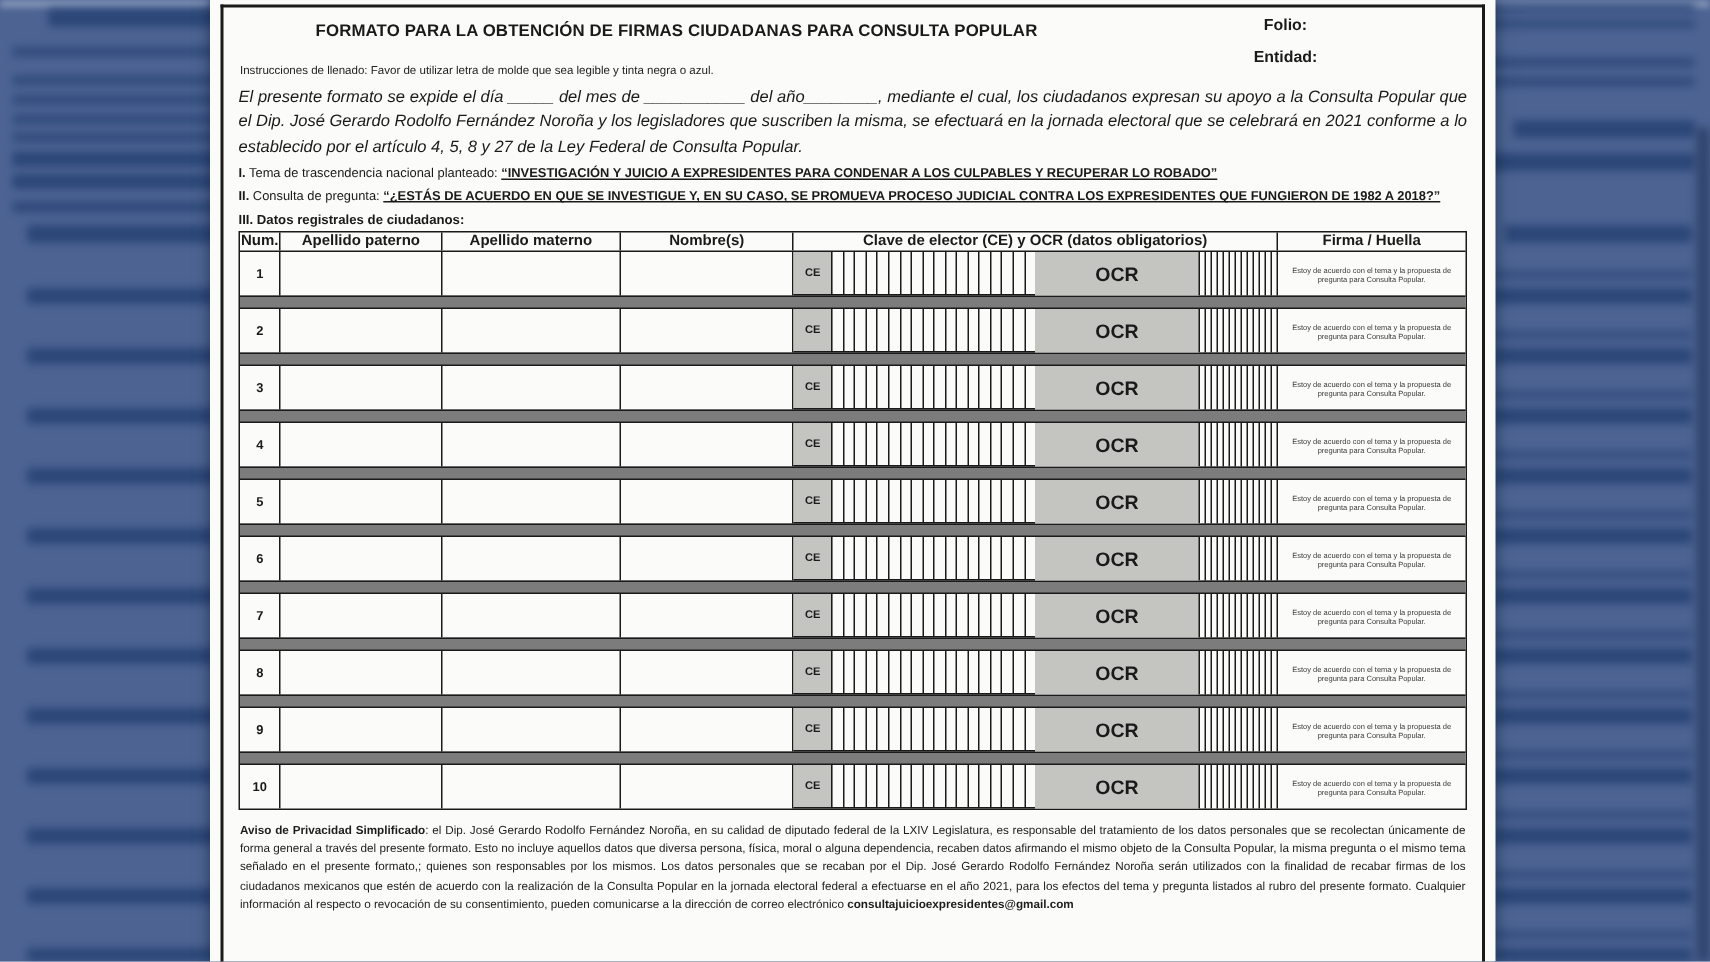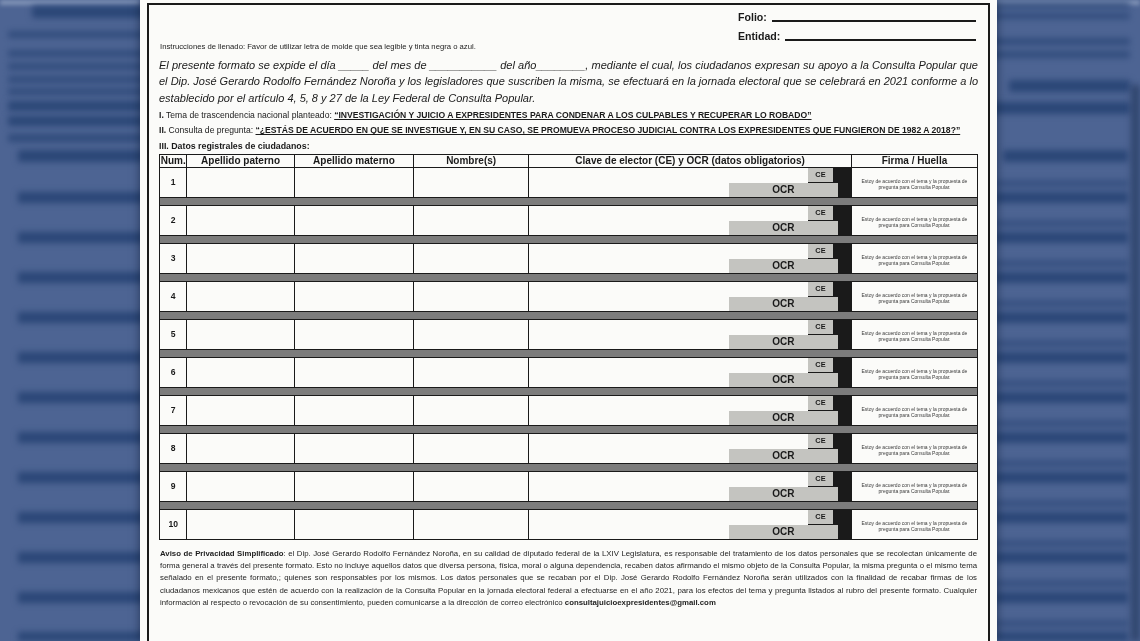--- a/index.html
+++ b/index.html
@@ -42,47 +42,47 @@
   
   .page{position:absolute;left:140px;top:0;width:857px;height:641px;background:var(--page_bg);
     box-shadow:0 0 9px rgba(8,18,40,.55);}
   .form-border{position:absolute;left:7px;right:7px;top:3px;height:660px;border:2px solid var(--ink);
     border-bottom:none;padding:5px 10px 0 10px;}
 
   .top-area{position:relative;height:45px;}
   .title{position:absolute;left:20px;right:255px;top:5px;text-align:center;font-weight:bold;font-size:11.2px;letter-spacing:.1px;}
   .instructions{position:absolute;left:1px;bottom:4px;font-size:7.7px;color:#222;}
   .folio-block{position:absolute;right:2px;top:1px;width:238px;font-weight:bold;font-size:10.6px;}
-  .blank-line{display:flex;align-items:flex-start;margin-bottom:7px;}
+  .blank-line{display:flex;align-items:center;margin-bottom:7px;flex-direction:column;}
   .blank-line .blank{flex:1;border-bottom:2px solid var(--ink);height:11px;margin-left:5px;}
 
   .para{font-size:11px;line-height:1.48;text-align:justify;margin-top:2px;font-style:italic;}
   .item{font-size:8.6px;line-height:1.45;margin-top:3px;text-align:justify;}
   .item .rn{font-weight:bold;}
   .q{font-weight:bold;text-decoration:underline;}
   .item3{font-weight:bold;font-size:8.8px;margin:4px 0 3px 0;}
 
   
   .tbl{border:1.5px solid var(--ink);}
   .tbl-header{display:flex;height:13px;font-weight:bold;font-size:10px;border-bottom:1px solid var(--ink);}
   .hc{display:flex;align-items:center;justify-content:center;border-right:1px solid var(--ink);overflow:hidden;white-space:nowrap;}
   .hc:last-child{border-right:none;}
   .w-num{width:3.35%;} .w-pat{width:13.15%;} .w-mat{width:14.6%;}
   .w-nom{width:14.1%;} .w-cla{width:39.5%;} .w-fir{width:15.3%;}
   .grid-row{display:flex;height:29px;}
   .cell{border-right:1px solid var(--ink);}
   .cell:last-child{border-right:none;}
   .num{display:flex;align-items:center;justify-content:center;font-weight:bold;font-size:8.6px;}
-  .clave{display:flex;flex-direction:column;align-items:flex-end;}
+  .clave{display:flex;flex-direction:row;}
   .ce-row,.ocr-row{flex:1;display:flex;}
   .ce-row{border-bottom:1px solid var(--ink);}
   .ce-label{width:26px;background:var(--label_gray);border-right:1px solid var(--ink);
     font-weight:bold;font-size:7.4px;display:flex;align-items:center;justify-content:center;}
   .ocr-label{width:110px;background:var(--label_gray);border-right:1px solid var(--ink);
-    font-weight:bold;font-size:10px;display:flex;align-items:center;justify-content:center;}
+    font-weight:bold;font-size:13px;display:flex;align-items:center;justify-content:center;}
   .boxes{flex:1;display:flex;}
   .box{flex:1;border-right:1px solid var(--ink);}
   .box:nth-child(even){border-right-width:1.6px;}
   .box:last-child{border-right:none;}
   .firma{position:relative;}
   .consent{position:absolute;left:3px;right:3px;top:58%;transform:translateY(-50%);
     font-size:5px;line-height:1.35;text-align:center;color:#3a3a3a;}
   .sep-band{height:9px;background:var(--band_gray);border-top:1px solid var(--ink);border-bottom:1px solid var(--ink);}
   .row-block:last-child .sep-band{display:none;}
 
@@ -117,20 +117,21 @@
   <div class="bl bgr-b2"></div>
   <div class="bl bgr-hdr"></div>
   <div class="bgr-rows"></div>
   <div class="bgr-edge"></div>
 </div>
 
 <div class="page">
   <div class="form-border">
 
     <div class="top-area">
+      <div class="title">FORMATO PARA LA OBTENCIÓN DE FIRMAS CIUDADANAS PARA CONSULTA POPULAR</div>
       <div class="instructions">Instrucciones de llenado: Favor de utilizar letra de molde que sea legible y tinta negra o azul.</div>
       <div class="folio-block">
         <div class="blank-line">
           <span>Folio:</span>
           <span class="blank"></span>
         </div>
         <div class="blank-line">
           <span>Entidad:</span>
           <span class="blank"></span>
         </div>

